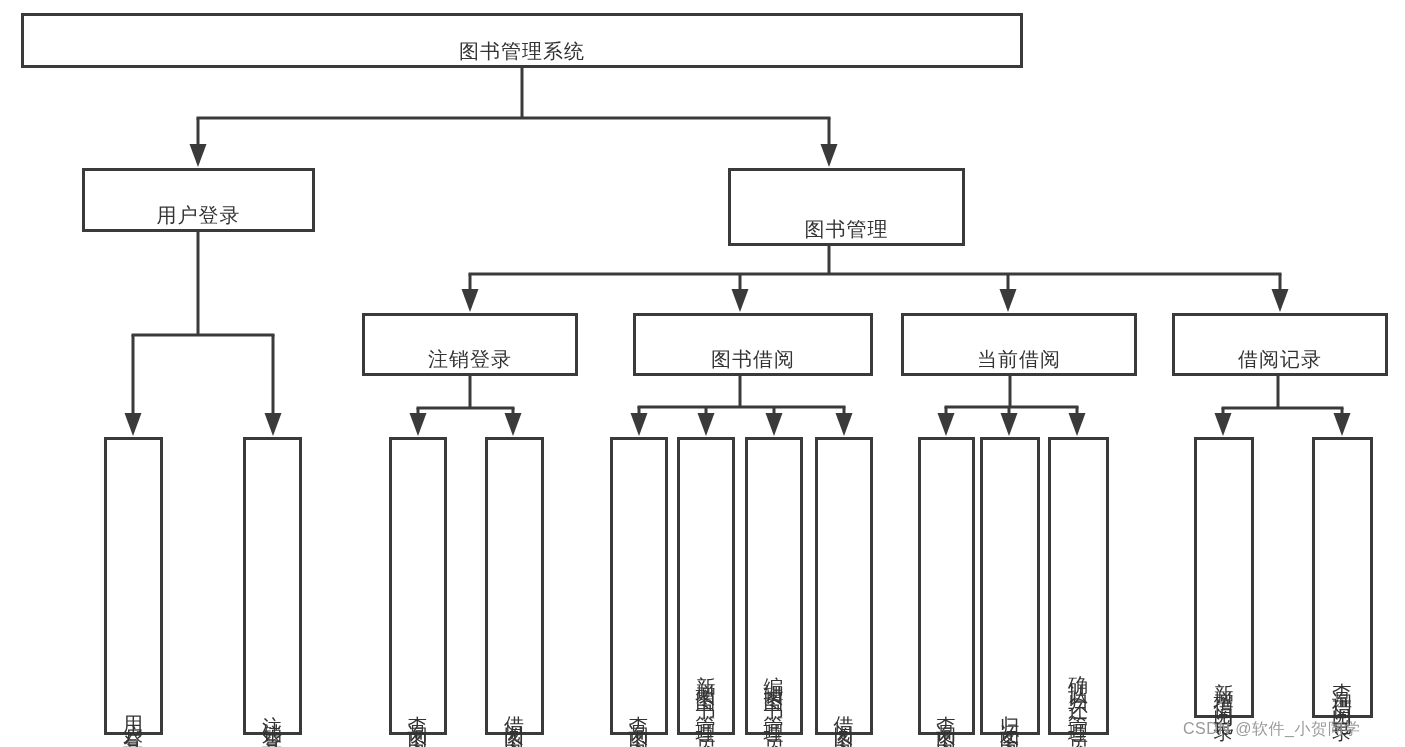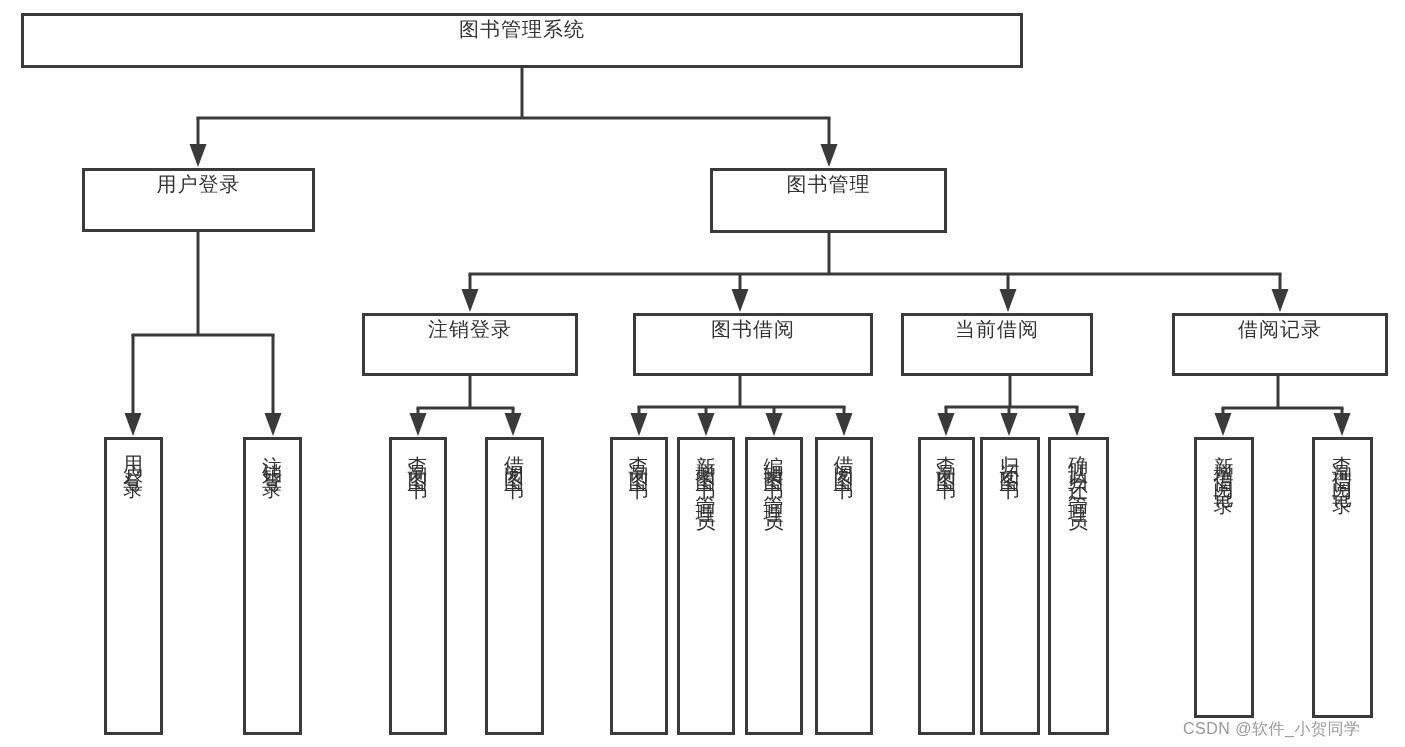--- a/index.html
+++ b/index.html
@@ -20,21 +20,21 @@
     left: 0;
     top: 0;
     z-index: 1;
   }
   .node {
     position: absolute;
     box-sizing: border-box;
     border: 3px solid #3a3a3a;
     background: #ffffff;
     display: flex;
-    align-items: flex-start;
+    align-items: flex-end;
     justify-content: center;
     z-index: 2;
   }
   .hlabel {
     font-size: 20px;
     color: #333333;
     letter-spacing: 1px;
     white-space: nowrap;
   }
   .leaf .vlabel {
@@ -134,31 +134,31 @@
     </g>
   </svg>
 
   <div class="node" style="left:21px; top:13px; width:1002px; height:55px;">
     <span class="hlabel">图书管理系统</span>
   </div>
 
   <div class="node" style="left:82px; top:168px; width:233px; height:64px;">
     <span class="hlabel">用户登录</span>
   </div>
-  <div class="node" style="left:710px; top:168px; width:237px; height:65px;">
+  <div class="node" style="left:728px; top:168px; width:237px; height:78px;">
     <span class="hlabel">图书管理</span>
   </div>
 
   <div class="node" style="left:362px; top:313px; width:216px; height:63px;">
     <span class="hlabel">注销登录</span>
   </div>
   <div class="node" style="left:633px; top:313px; width:240px; height:63px;">
     <span class="hlabel">图书借阅</span>
   </div>
-  <div class="node" style="left:901px; top:313px; width:192px; height:63px;">
+  <div class="node" style="left:901px; top:313px; width:236px; height:63px;">
     <span class="hlabel">当前借阅</span>
   </div>
   <div class="node" style="left:1172px; top:313px; width:216px; height:63px;">
     <span class="hlabel">借阅记录</span>
   </div>
 
   <div class="node leaf" style="left:104px; top:437px; width:59px; height:298px;">
     <span class="vlabel">用户登录</span>
   </div>
   <div class="node leaf" style="left:243px; top:437px; width:59px; height:298px;">

